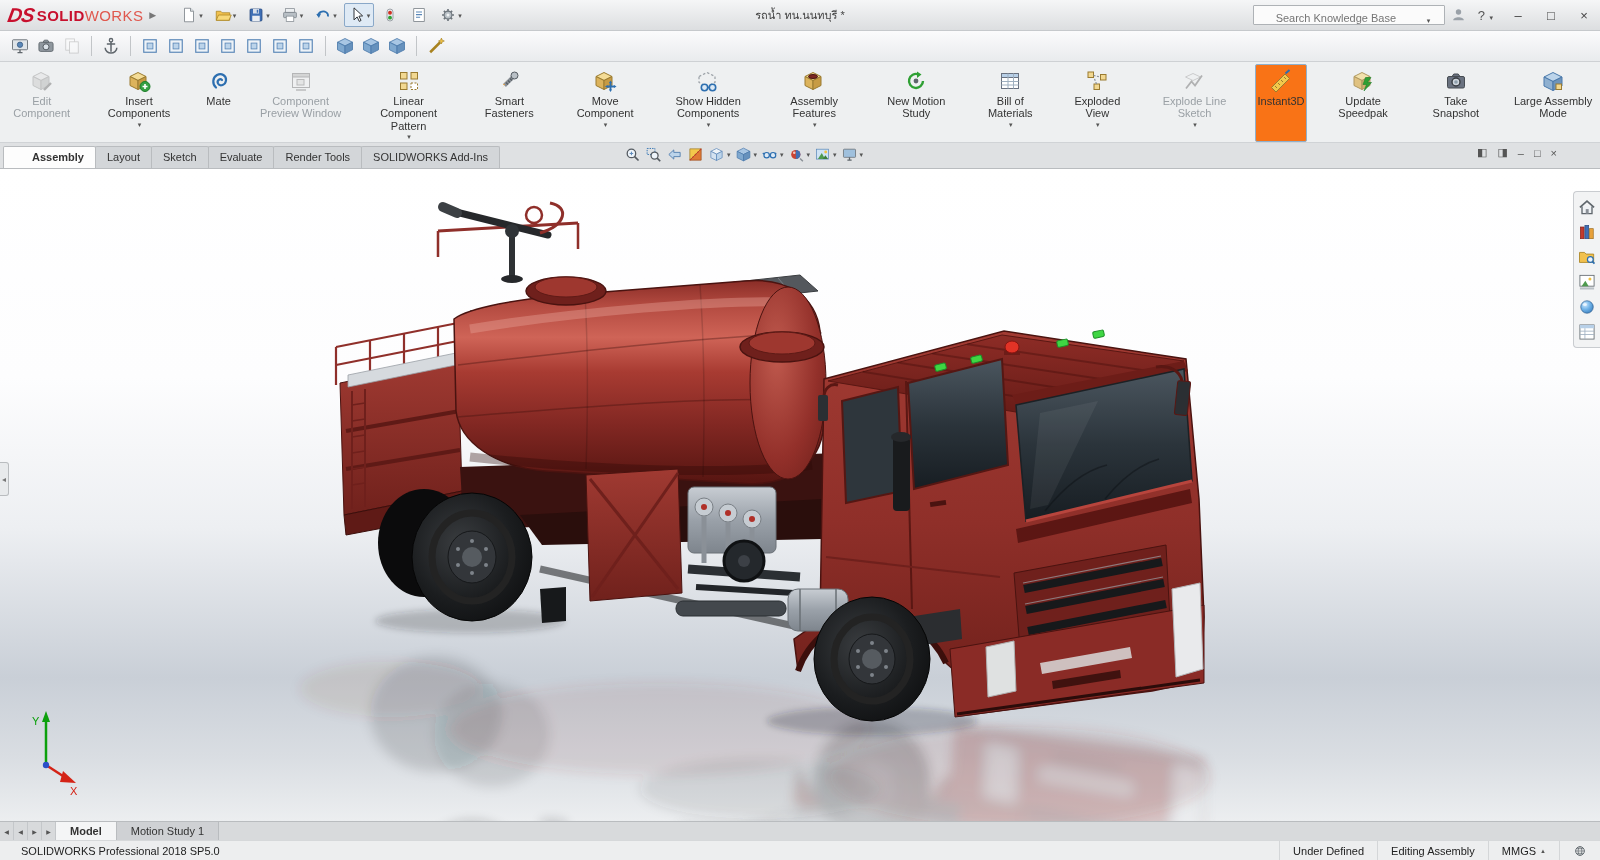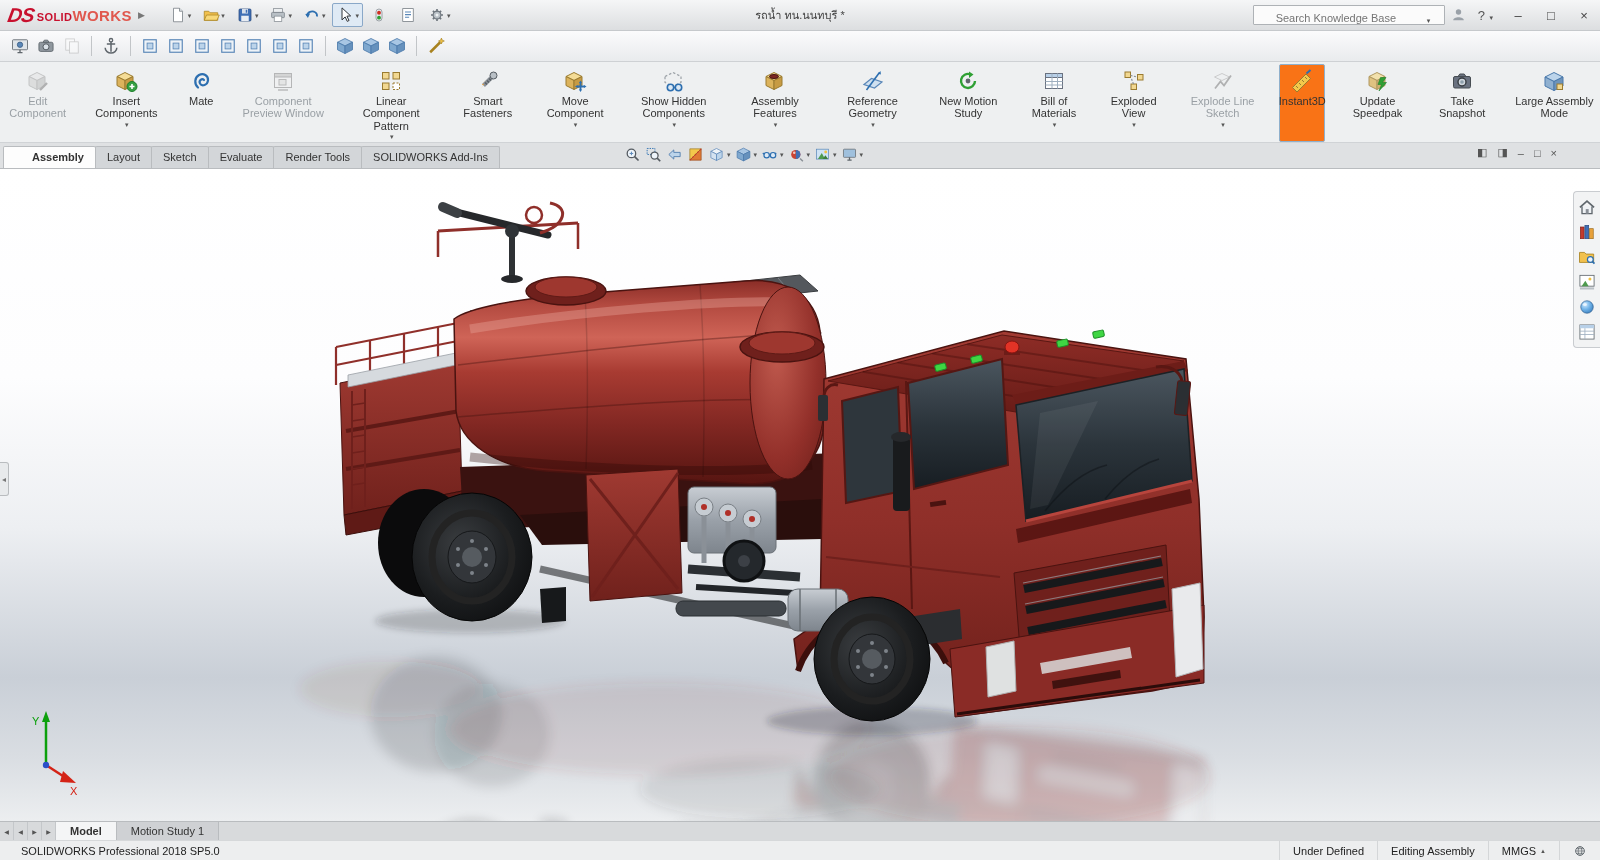--- a/index.html
+++ b/index.html
@@ -4,22 +4,22 @@
 <style>
   * { box-sizing: border-box; margin: 0; padding: 0; }
   html,body { width:1600px; height:860px; overflow:hidden; }
   body { font-family:"Liberation Sans", sans-serif; font-size:11px; color:#333; user-select:none; background:#e9eaec; }
   .app { width:1600px; height:860px; display:flex; flex-direction:column; }
 
   
   .titlebar { height:31px; background:linear-gradient(#f5f6f7,#dcdee0); border-bottom:1px solid #c6c9cc; display:flex; align-items:center; position:relative; padding-left:8px; }
   .logo { display:flex; align-items:center; gap:3px; }
   .logo-ds { color:#c8102e; font-style:italic; font-weight:bold; font-size:20px; transform:skewX(-10deg); letter-spacing:-1px; }
-  .logo-solid { color:#c8102e; font-weight:bold; font-size:11px; letter-spacing:.4px; }
-  .logo-works { color:#e0584e; font-weight:bold; font-size:15px; letter-spacing:.4px; }
+  .logo-solid { color:#c8102e; font-weight:bold; font-size:15px; letter-spacing:.4px; }
+  .logo-works { color:#e0584e; font-weight:normal; font-size:15px; letter-spacing:.4px; }
   .flyout-arrow { color:#777; font-size:9px; margin-left:6px; }
   .qat { display:flex; align-items:center; margin-left:20px; gap:3px; }
   .qbtn { display:flex; align-items:center; padding:2px 3px; border:1px solid transparent; border-radius:2px; }
   .qbtn svg { width:18px; height:18px; }
   .qbtn.active { border-color:#8aa8c8; background:#dfeaf5; }
   .drop { font-size:7px; color:#555; margin-left:1px; line-height:1; }
   .doc-title { position:absolute; left:0; right:0; text-align:center; color:#444; pointer-events:none; }
   .tb-right { margin-left:auto; display:flex; align-items:center; gap:5px; padding-right:2px; z-index:2; }
   .searchbox { display:flex; align-items:flex-end; width:192px; height:20px; background:#fbfbfb; border:1px solid #aeb2b6; border-radius:1px; padding:0 22px; gap:4px; }
   .searchbox input { border:none; outline:none; background:transparent; flex:1; font-size:11px; color:#555; font-family:"Liberation Sans",sans-serif; }
@@ -619,27 +619,20 @@
       </div>
       <div class="ribbtn">
         <svg class="ribicon" viewBox="0 0 24 24">
           <use href="#icon-assembly-features"></use>
         </svg>
         <span class="riblabel">Assembly Features</span>
         <span class="drop">▾</span>
       </div>
       <div class="ribbtn">
         <svg class="ribicon" viewBox="0 0 24 24">
-          <use href="#icon-reference-geometry"></use>
-        </svg>
-        <span class="riblabel">Reference Geometry</span>
-        <span class="drop">▾</span>
-      </div>
-      <div class="ribbtn">
-        <svg class="ribicon" viewBox="0 0 24 24">
           <use href="#icon-motion-study"></use>
         </svg>
         <span class="riblabel">New Motion Study</span>
       </div>
       <div class="ribbtn">
         <svg class="ribicon" viewBox="0 0 24 24">
           <use href="#icon-bom"></use>
         </svg>
         <span class="riblabel">Bill of Materials</span>
         <span class="drop">▾</span>

